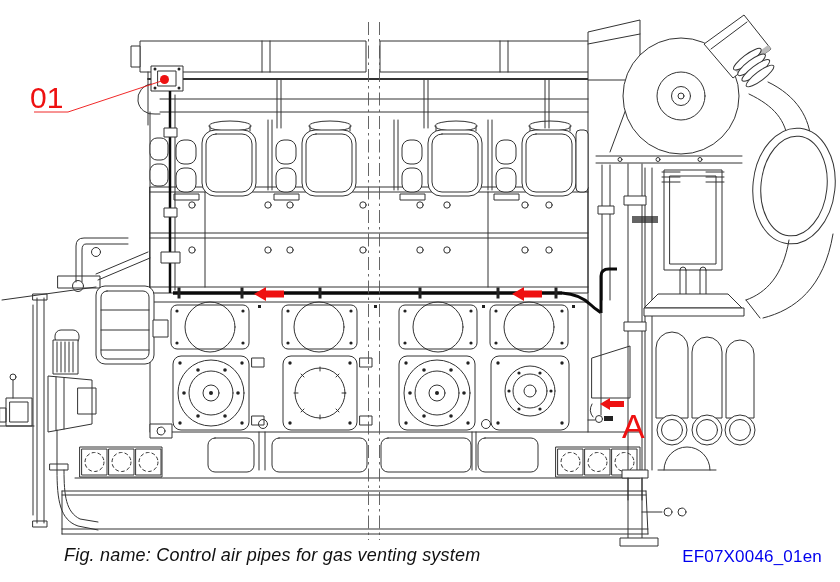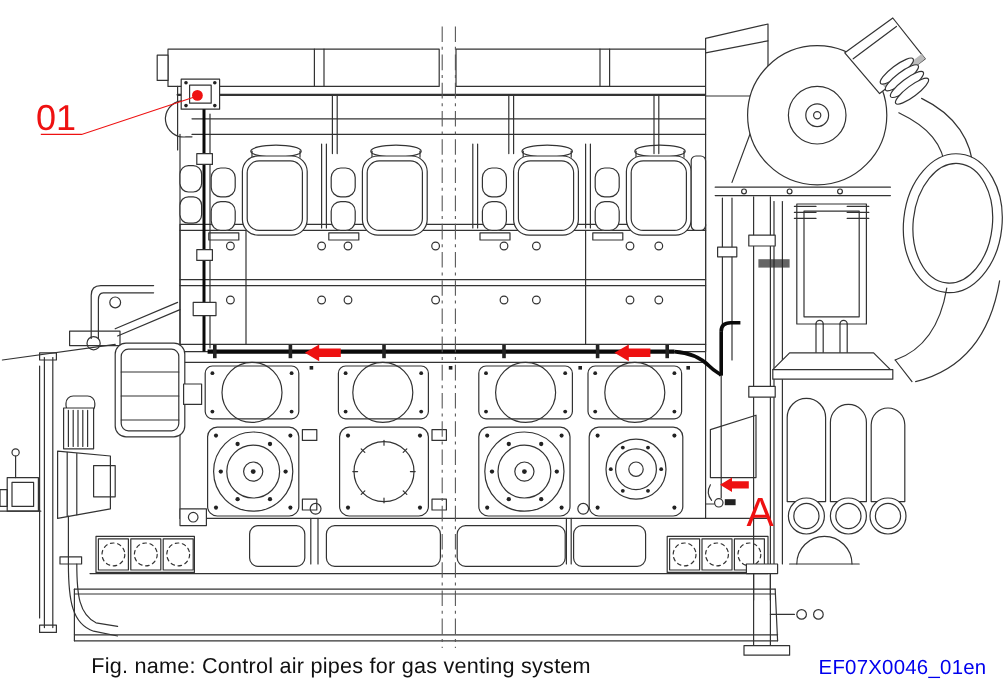--- a/index.html
+++ b/index.html
@@ -22,22 +22,22 @@
   .w2{stroke-width:1.8;}
   .pipe{stroke:var(--pipe-black);fill:none;stroke-linecap:butt;}
   .dark-f{fill:#222222;stroke:none;}
   .gray-f{fill:#bbbbbb;stroke:none;}
   .dash{stroke:#555555;stroke-width:0.9;fill:none;stroke-dasharray:13 4 2.5 4;}
   .dashc{stroke-dasharray:3 3;}
   .red-f{fill:var(--annotation-red);stroke:none;}
   .red-s{stroke:var(--annotation-red);fill:none;stroke-width:0.9;}
   .red-t{fill:var(--annotation-red);font-family:"Liberation Sans",sans-serif;}
   .caption{
-    position:absolute;left:76px;top:545px;
-    font-size:18px;color:#111111;letter-spacing:.2px;
+    position:absolute;left:64px;top:545px;
+    font-size:18px;font-style:italic;color:#111111;letter-spacing:.2px;
   }
   .doccode{
     position:absolute;right:18px;top:547px;
     font-size:17px;color:var(--doc-code-blue);letter-spacing:.2px;
   }
 </style>
 </head>
 <body>
 
 <svg width="840" height="582" viewBox="0 0 840 582">

